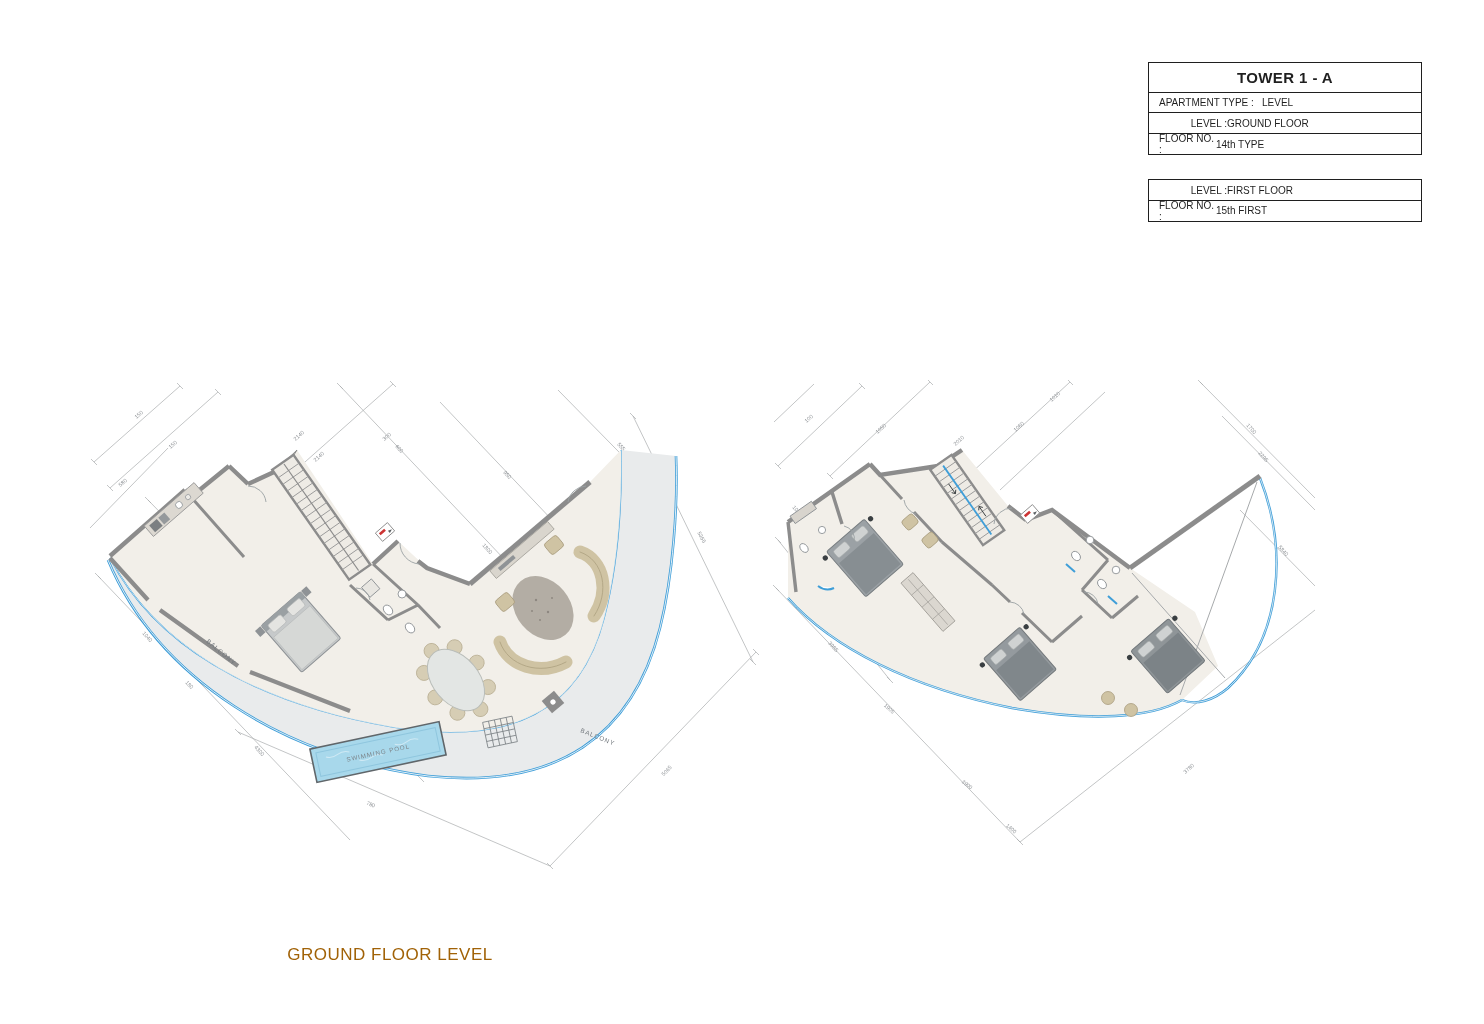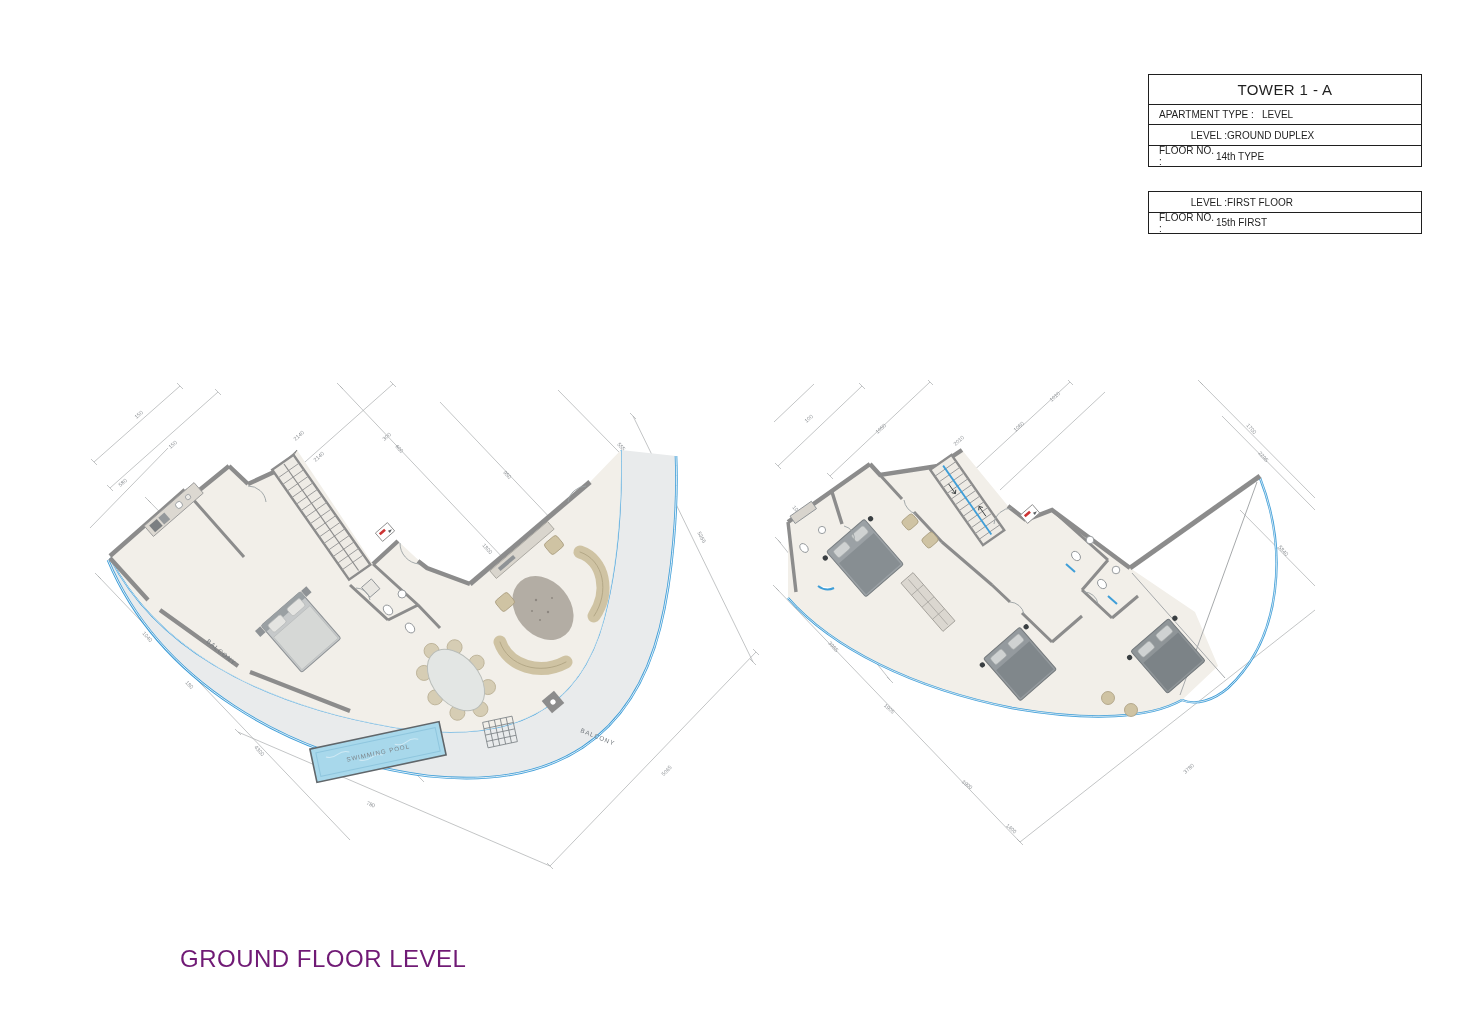--- a/index.html
+++ b/index.html
@@ -9,43 +9,43 @@
   .title-block{position:absolute;left:1148px;top:62px;width:274px;color:#1f1f1f;}
   .tb-box{box-sizing:border-box;border:1.3px solid #1f1f1f;background:#fff;}
   .tb-head{height:31px;display:flex;align-items:center;justify-content:center;
            font-size:15px;letter-spacing:.4px;margin-top:-1.3px;}
   .tb-row{height:22px;display:flex;align-items:center;padding-left:10px;
           font-size:10px;margin-top:-1.3px;}
   .tb-label{display:inline-block;}
   .tb-label.w1{width:103px;} .tb-label.w2{width:68px;text-align:right;} .tb-label.w3{width:57px;}
   .tb-gap{height:24px;}
   
-  .caption{position:absolute;font-size:24px;color:#701a75;letter-spacing:.5px;
-           white-space:nowrap;}
+  .caption{position:absolute;font-size:17px;color:#a16207;letter-spacing:.5px;
+           text-align:center;white-space:nowrap;}
   .caption.ground{left:180px;top:945px;width:420px;}
   .caption.first{left:900px;top:945px;width:400px;}
   svg{position:absolute;}
   svg text{font-family:"Liberation Sans", sans-serif;}
   .dimtxt{font-size:5.4px;fill:#8d9195;}
   .planlbl{font-size:6.2px;fill:#70767b;letter-spacing:1px;}
 </style>
 </head>
 <body>
 
 <div class="page">
 
   <div class="title-block">
-    <div class="tb-box tb-head" style="margin-top:12px;">TOWER 1 - A</div>
+    <div class="tb-box tb-head" style="margin-top:0;font-weight:bold;">TOWER 1 - A</div>
     <div class="tb-box tb-row">
       <span class="tb-label w1">APARTMENT TYPE :</span>
       <span>LEVEL</span>
     </div>
     <div class="tb-box tb-row">
       <span class="tb-label w2">LEVEL :</span>
-      <span>GROUND DUPLEX</span>
+      <span>GROUND FLOOR</span>
     </div>
     <div class="tb-box tb-row">
       <span class="tb-label w3">FLOOR NO. :</span>
       <span>14th TYPE</span>
     </div>
     <div class="tb-gap"></div>
     <div class="tb-box tb-row" style="margin-top:0;">
       <span class="tb-label w2">LEVEL :</span>
       <span>FIRST FLOOR</span>
     </div>

